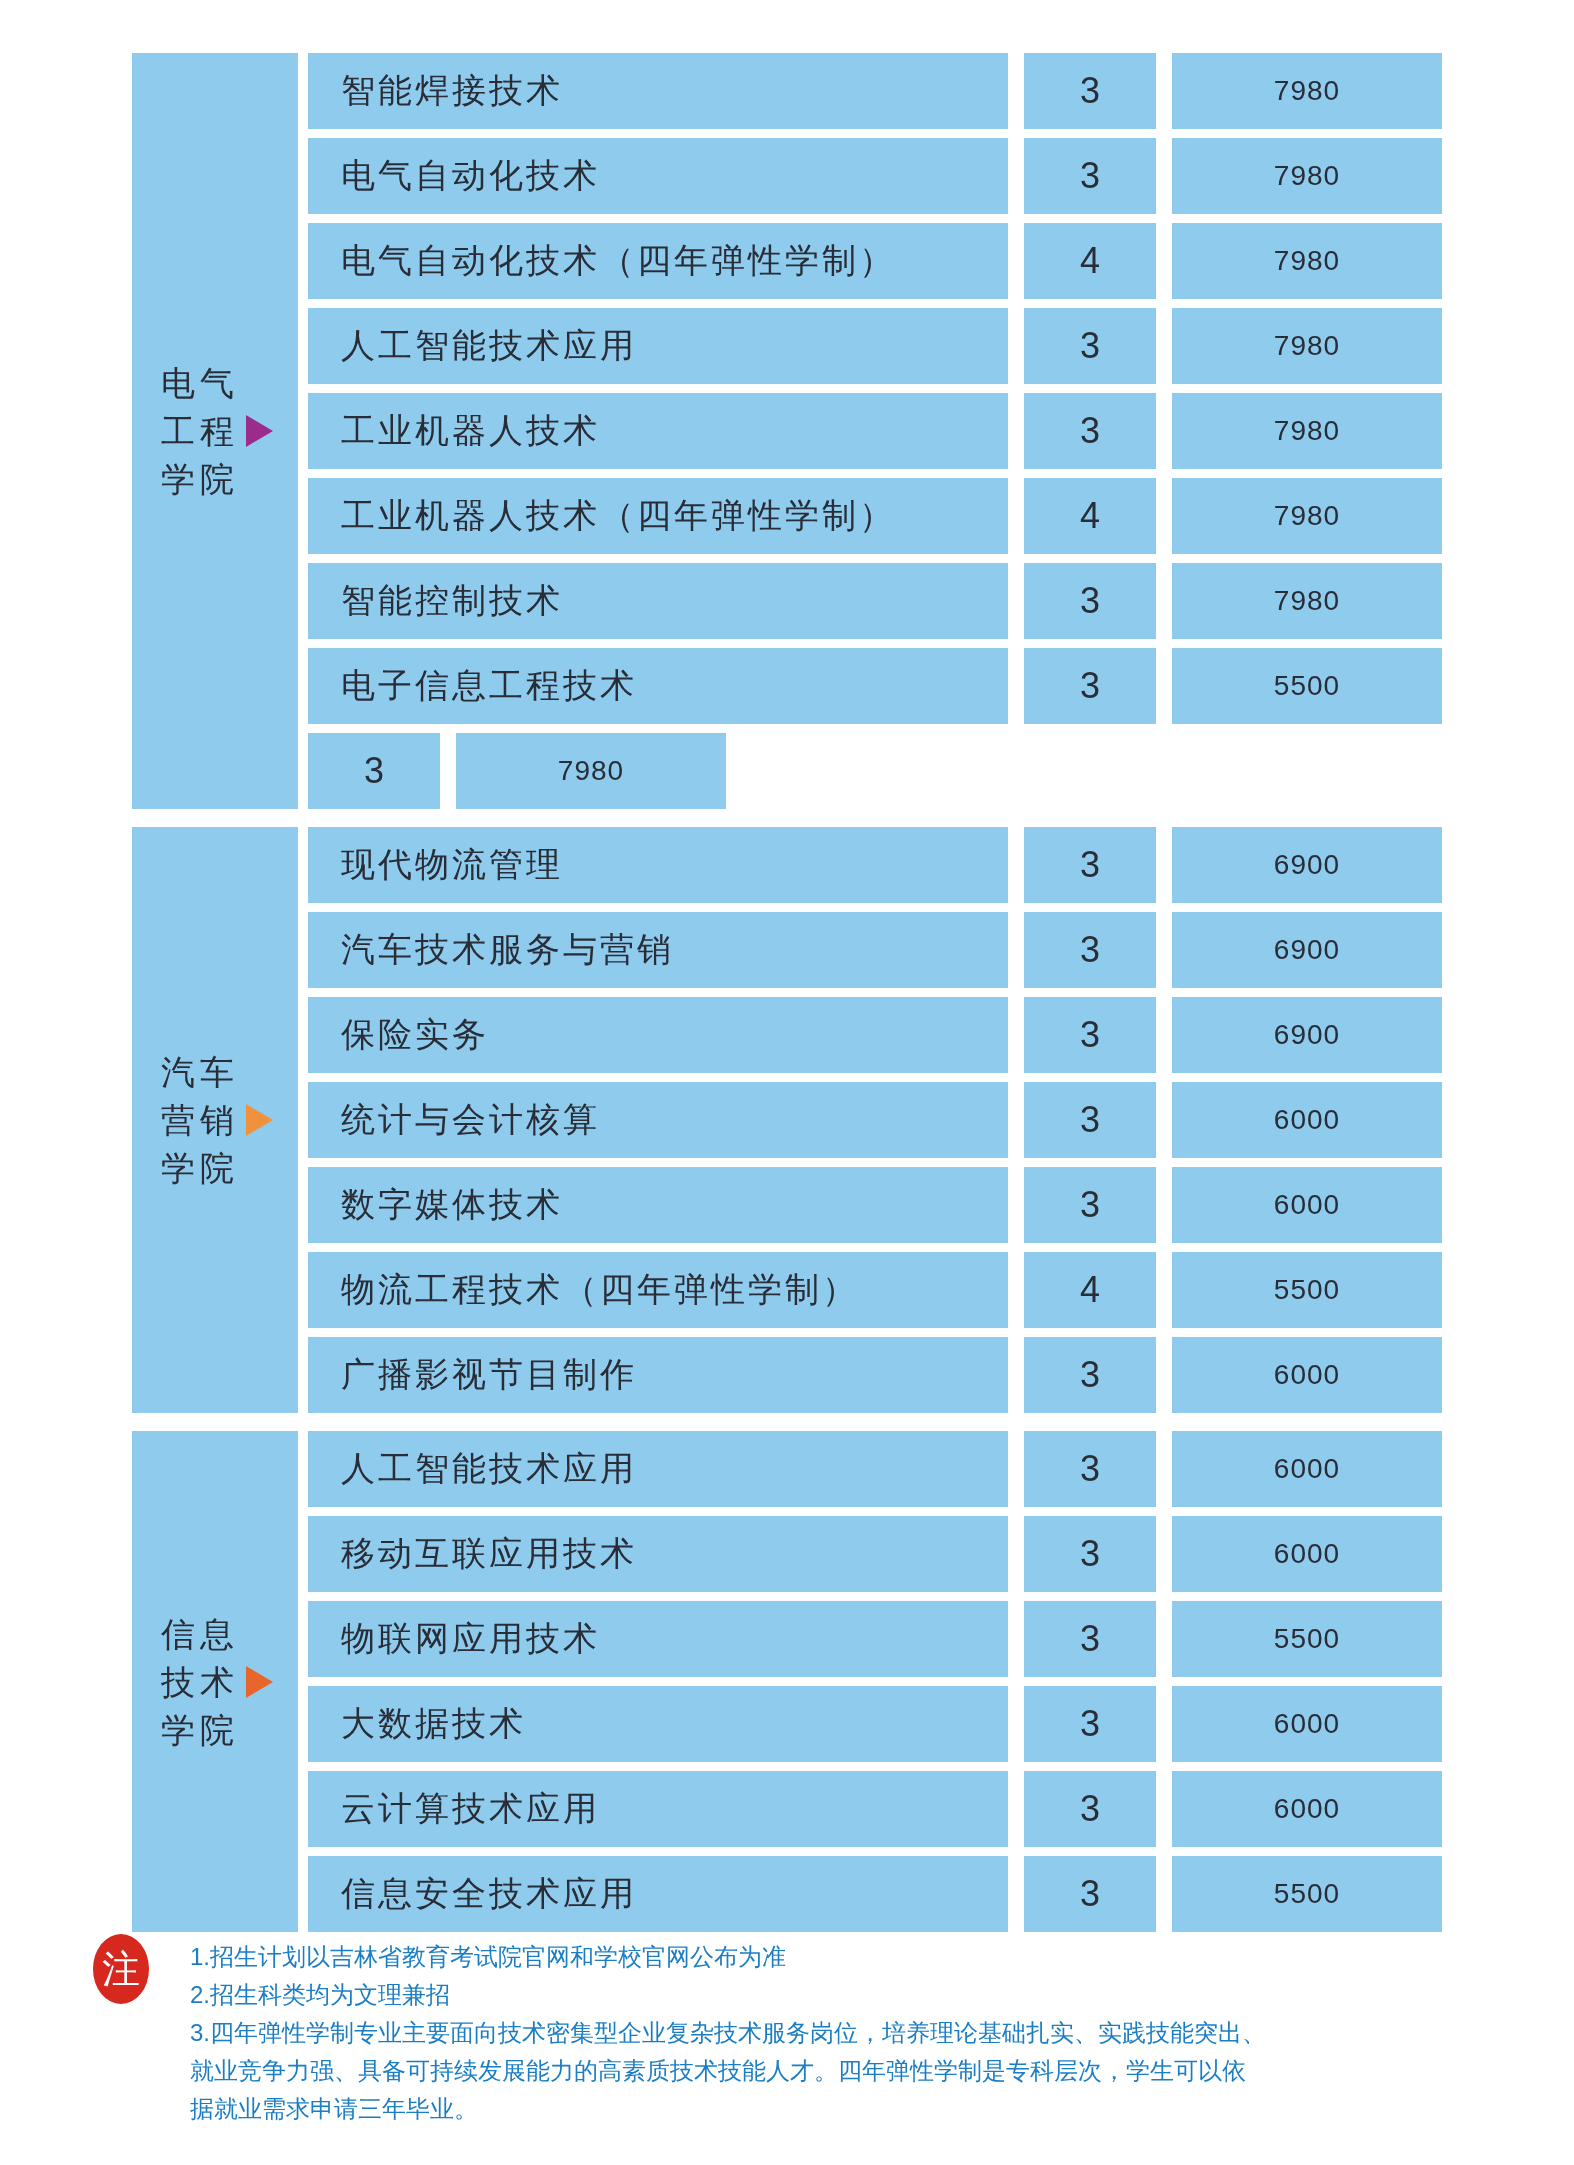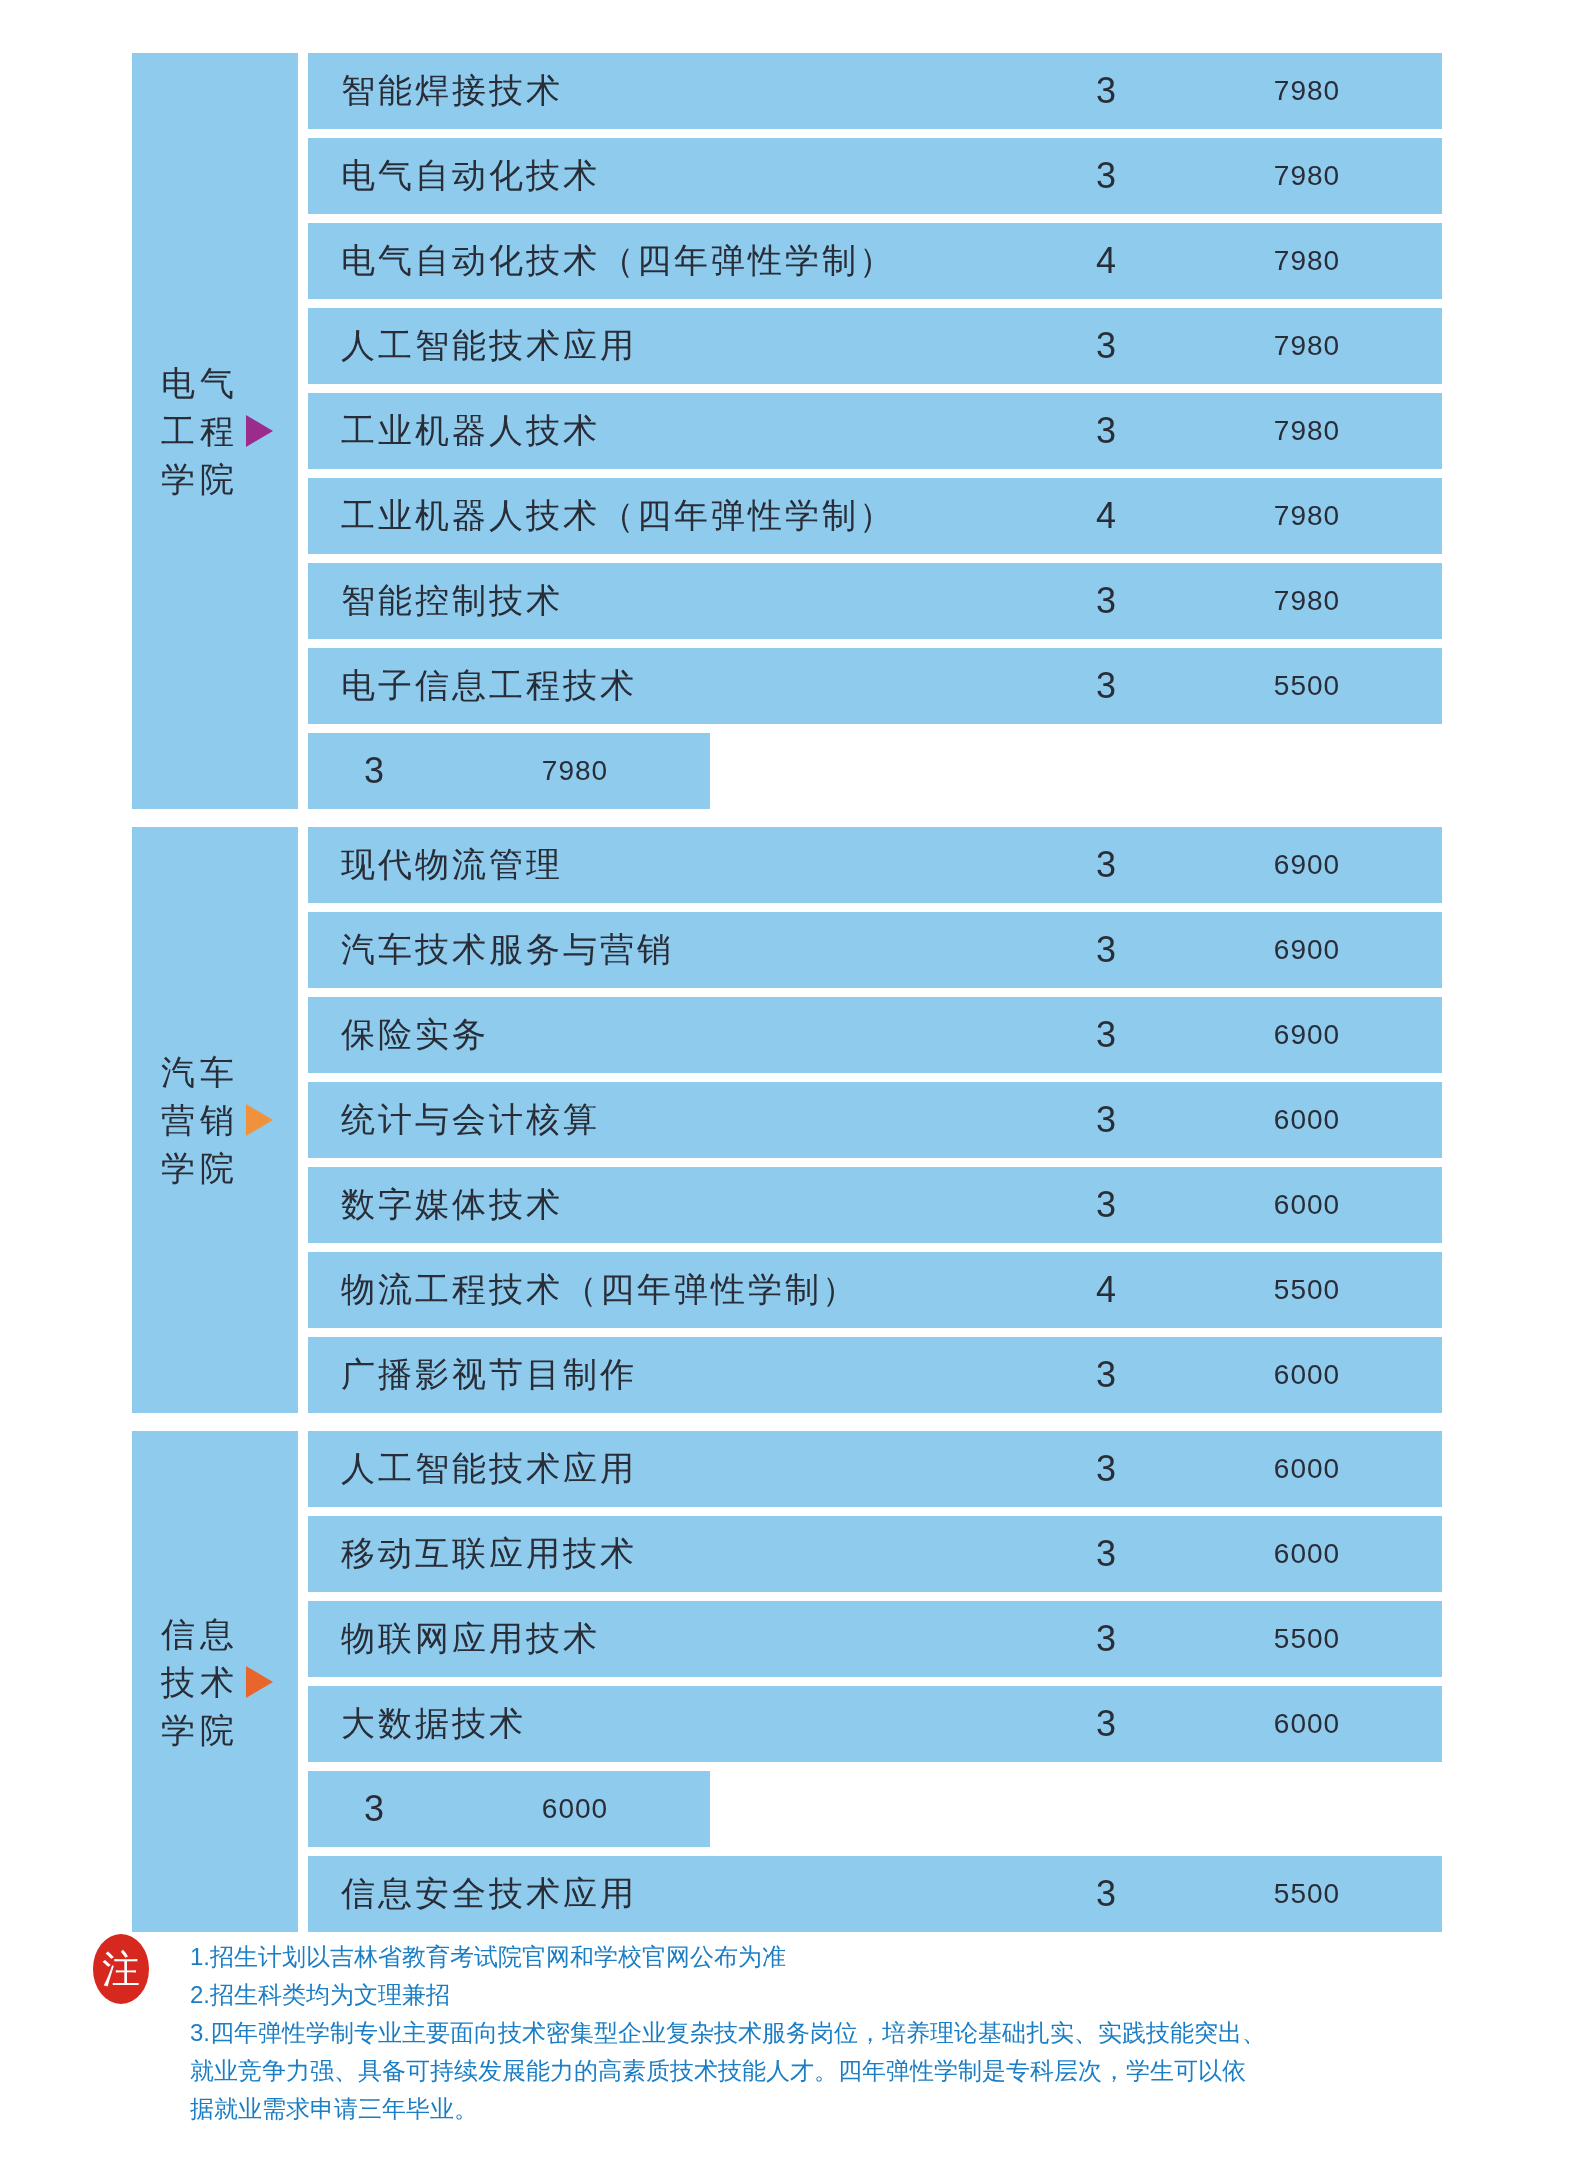--- a/index.html
+++ b/index.html
@@ -32,21 +32,21 @@
   }
   .dept-line { display:flex; align-items:center; white-space:nowrap; }
   .arrow {
     display:inline-block; width:0; height:0;
     border-top:16px solid transparent;
     border-bottom:16px solid transparent;
     border-left-width:27px; border-left-style:solid;
     margin-left:7px;
   }
   .rows { flex:1 1 auto; display:flex; flex-direction:column; gap:9px; }
-  .row { display:flex; gap:0; }
+  .row { display:flex; gap:16px; }
   .cell {
     background:var(--cellblue);
     height:76px;
     display:flex; align-items:center;
     color:var(--ink);
   }
   .cell.major { flex:1 1 auto; padding-left:33px; font-size:34px; letter-spacing:3px; white-space:nowrap; }
   .cell.years { flex:0 0 132px; justify-content:center; font-size:36px; }
   .cell.fee   { flex:0 0 270px; justify-content:center; font-size:28px; letter-spacing:1px; }
   .notes {
@@ -194,20 +194,21 @@
             <div class="cell major">物联网应用技术</div>
             <div class="cell years">3</div>
             <div class="cell fee">5500</div>
           </div>
           <div class="row">
             <div class="cell major">大数据技术</div>
             <div class="cell years">3</div>
             <div class="cell fee">6000</div>
           </div>
           <div class="row">
+            <div class="cell major">云计算技术应用</div>
             <div class="cell years">3</div>
             <div class="cell fee">6000</div>
           </div>
           <div class="row">
             <div class="cell major">信息安全技术应用</div>
             <div class="cell years">3</div>
             <div class="cell fee">5500</div>
           </div>
         </div>
       </div>

